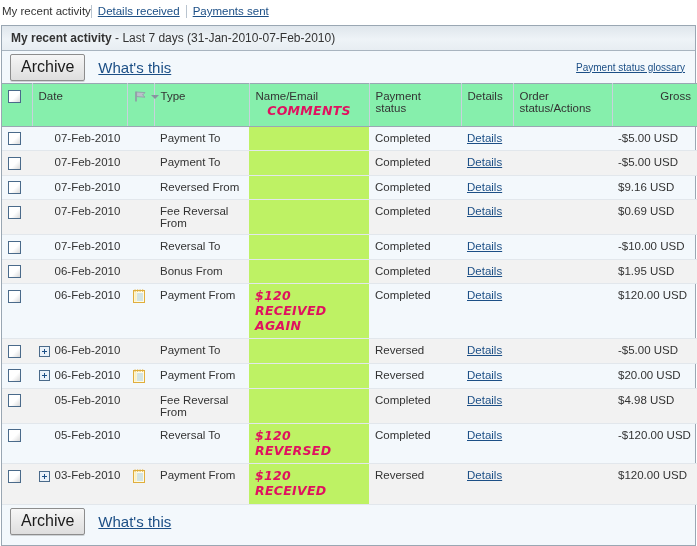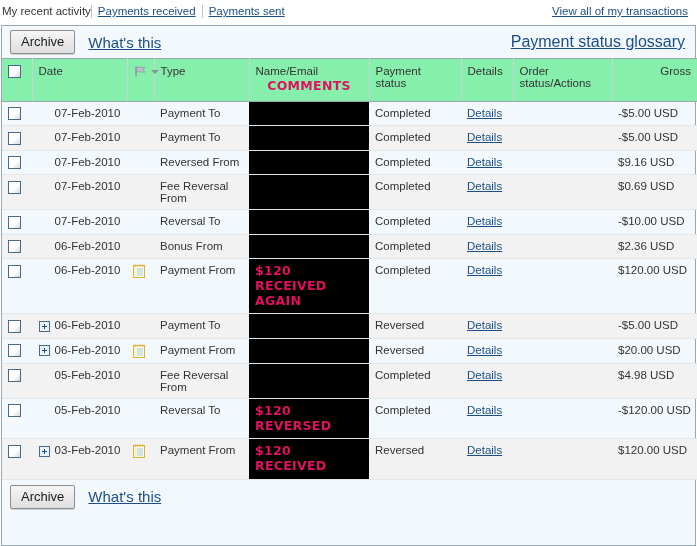--- a/index.html
+++ b/index.html
@@ -79,40 +79,40 @@
     display: flex;
     align-items: center;
     padding: 0 8px;
     background: #f3f8fc;
     box-sizing: border-box;
   }
   .toolbar.bottom { height: 34px; }
 
   .btn {
     font-family: "Liberation Sans", sans-serif;
-    font-size: 13px;
+    font-size: 16px;
     color: #1a1a1a;
     background: linear-gradient(to bottom,#f6f6f6 0%, #ebebeb 45%, #dedede 100%);
     border: 1px solid #8d8d8d;
     border-radius: 2px;
     padding: 3px 10px 4px 10px;
     cursor: pointer;
     box-shadow: 0 1px 0 rgba(0,0,0,0.15);
   }
   .tb-link {
     color: #1c4f86;
     text-decoration: underline;
     font-size: 15px;
     margin-left: 13px;
     white-space: nowrap;
   }
   .tb-right {
     margin-left: auto;
     color: #1c4f86;
-    font-size: 16px;
+    font-size: 10px;
     white-space: nowrap;
     padding-right: 2px;
   }
 
   
   table.grid {
     border-collapse: collapse;
     width: 695px;
     table-layout: fixed;
     font-size: 11.5px;
@@ -134,21 +134,21 @@
   table.grid thead th.num { text-align: right; }
 
   table.grid td {
     border-bottom: 1px solid #e2e7ec;
     padding: 5px 6px 5px 6px;
     vertical-align: top;
     color: #333333;
     box-sizing: border-box;
   }
   tr.alt td { background: #f2f2f2; }
-  tr.row td.c-name { background: #000000; }
+  tr.row td.c-name { background: #bef264; }
   td.num { text-align: left; white-space: nowrap; }
   td.c-date { white-space: nowrap; text-align: center; }
   td.c-details a {
     color: #1c4f86;
     text-decoration: underline;
   }
 
   
   col.w-chk  { width: 30px; }
   col.w-date { width: 95px; }
@@ -218,41 +218,42 @@
   
   .stencil {
     color: #e0115f;
     font-family: "DejaVu Sans", sans-serif;
     font-weight: bold;
     font-size: 12.5px;
     letter-spacing: 0.3px;
     text-align: center;
     line-height: 1.18;
     text-transform: uppercase;
+    font-style: italic;
   }
   .stencil.hdr { font-size: 12.5px; display:block; margin-top: 2px; }
 </style>
 </head>
 <body>
 
 <div class="topnav">
   <div class="left">
     <span>My recent activity</span>
     <span class="sep"></span>
-    <a href="#">Payments received</a>
+    <a href="#">Details received</a>
     <span class="sep"></span>
     <a href="#">Payments sent</a>
   </div>
-  <div class="right">
-    <a href="#">View all of my transactions</a>
+</div>
+
+<div class="panel">
+
+  <div class="panel-header">
+    <b>My recent activity</b><span> - Last 7 days (31-Jan-2010-07-Feb-2010)</span>
   </div>
-</div>
-
-<div class="panel">
-
 
   <div class="toolbar">
     <button class="btn">Archive</button>
     <a href="#" class="tb-link">What's this</a>
     <a href="#" class="tb-right">Payment status glossary</a>
   </div>
 
   <table class="grid">
     <colgroup>
       <col class="w-chk">
@@ -349,21 +350,21 @@
         </tr>
         <tr class="row alt">
           <td><span class="chk"></span></td>
           <td class="c-date"><span class="plus-spacer"></span><span>06-Feb-2010</span></td>
           <td></td>
           <td>Bonus From</td>
           <td class="c-name"></td>
           <td>Completed</td>
           <td class="c-details"><a href="#">Details</a></td>
           <td></td>
-          <td class="num">$2.36 USD</td>
+          <td class="num">$1.95 USD</td>
         </tr>
         <tr class="row">
           <td><span class="chk"></span></td>
           <td class="c-date"><span class="plus-spacer"></span><span>06-Feb-2010</span></td>
           <td><span class="note-ico"><svg width="12" height="14" viewBox="0 0 12 14">
                 <rect x="0.5" y="1.5" width="11" height="12" fill="#fdfbe8" stroke="#e0ae3c" stroke-width="1"></rect>
                 <rect x="1.5" y="2.5" width="2" height="10" fill="#fbf0c0"></rect>
                 <line x1="4" y1="5" x2="10" y2="5" stroke="#9ec6e0" stroke-width="0.9"></line>
                 <line x1="4" y1="7" x2="10" y2="7" stroke="#9ec6e0" stroke-width="0.9"></line>
                 <line x1="4" y1="9" x2="10" y2="9" stroke="#9ec6e0" stroke-width="0.9"></line>

